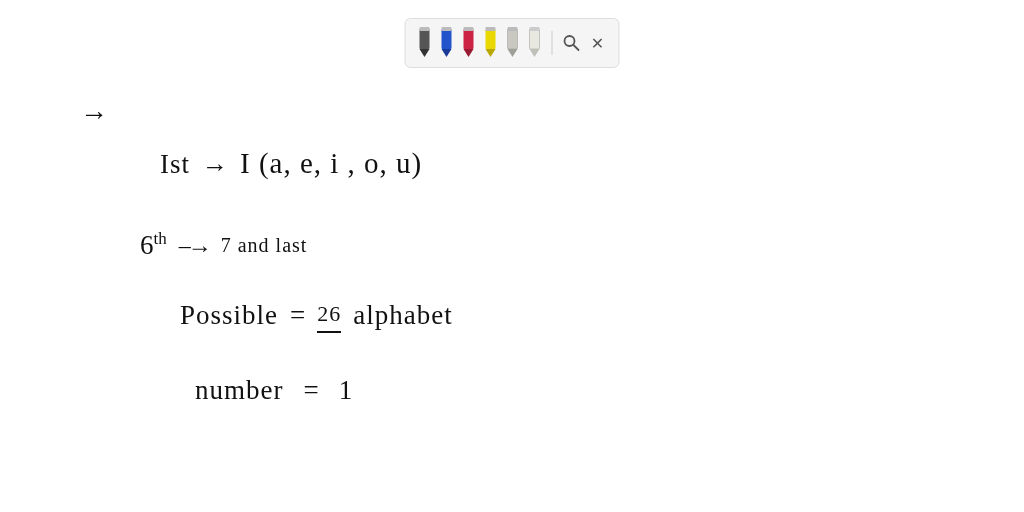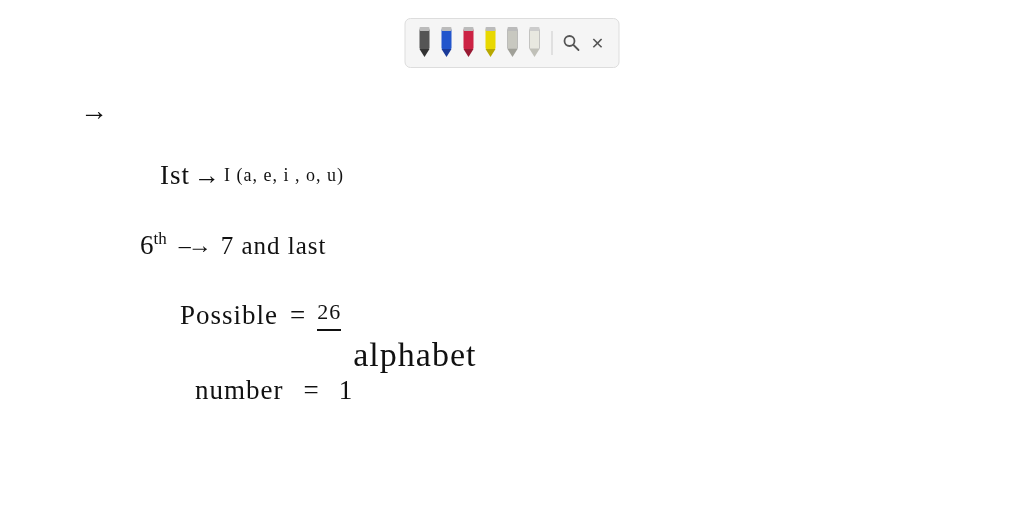--- a/index.html
+++ b/index.html
@@ -66,26 +66,26 @@
       top: 10px;
       left: 0;
       font-size: 26px;
       display: flex;
       align-items: center;
       gap: 12px;
     }
 
     .line2 {
       position: absolute;
-      top: 75px;
+      top: 62px;
       left: 80px;
       font-size: 26px;
       display: flex;
       align-items: center;
-      gap: 4px;
+      gap: 12px;
     }
 
     .line3 {
       position: absolute;
       top: 145px;
       left: 60px;
       font-size: 26px;
       display: flex;
       align-items: center;
       gap: 12px;
@@ -96,20 +96,21 @@
       top: 215px;
       left: 100px;
       font-size: 26px;
       display: flex;
       flex-direction: column;
       gap: 2px;
     }
 
     .line4-text {
       display: flex;
+      align-items: center;
       gap: 12px;
     }
 
     .underline-text {
       display: inline-block;
       border-bottom: 2px solid #111;
       padding-bottom: 1px;
     }
 
     .line5 {
@@ -189,37 +190,37 @@
 
 <div class="content">
 
   <div class="line1 handwritten">
     <span style="font-size:28px;">→</span>
   </div>
 
   <div class="line2 handwritten">
     <span style="font-size:27px; letter-spacing:1px;">Ist</span>
     <span style="font-size:26px;">→</span>
-    <span style="font-size:18px; letter-spacing:1px;">I  (a, e, i , o, u)</span>
+    <span style="font-size:29px; letter-spacing:1px;">I  (a, e, i , o, u)</span>
   </div>
 
   <div class="line3 handwritten">
     <span style="font-size:27px;text-align:right;">6<sup style="font-size:17px;">th</sup></span>
     <span style="font-size:24px; letter-spacing:-3px;">–→</span>
-    <span style="font-size:25px; letter-spacing:1px;">7  and  last</span>
+    <span style="font-size:20px; letter-spacing:1px;">7  and  last</span>
   </div>
 
   <div class="line4 handwritten">
     <div class="line4-text">
       <span style="font-size:27px; letter-spacing:1px;">Possible</span>
       <span style="font-size:27px;">=</span>
       <span style="font-size:22px; letter-spacing:1px;">
         <span class="underline-text">26</span>
       </span>
-      <span style="font-size:34px; letter-spacing:1px;margin-top:34px;">alphabet</span>
+      <span style="font-size:27px; letter-spacing:1px;">alphabet</span>
     </div>
   </div>
 
   <div class="line5 handwritten">
     <span style="font-size:27px; letter-spacing:1px;">number</span>
     <span style="font-size:27px;">=</span>
     <span style="font-size:27px;">1</span>
   </div>
 
 </div>

